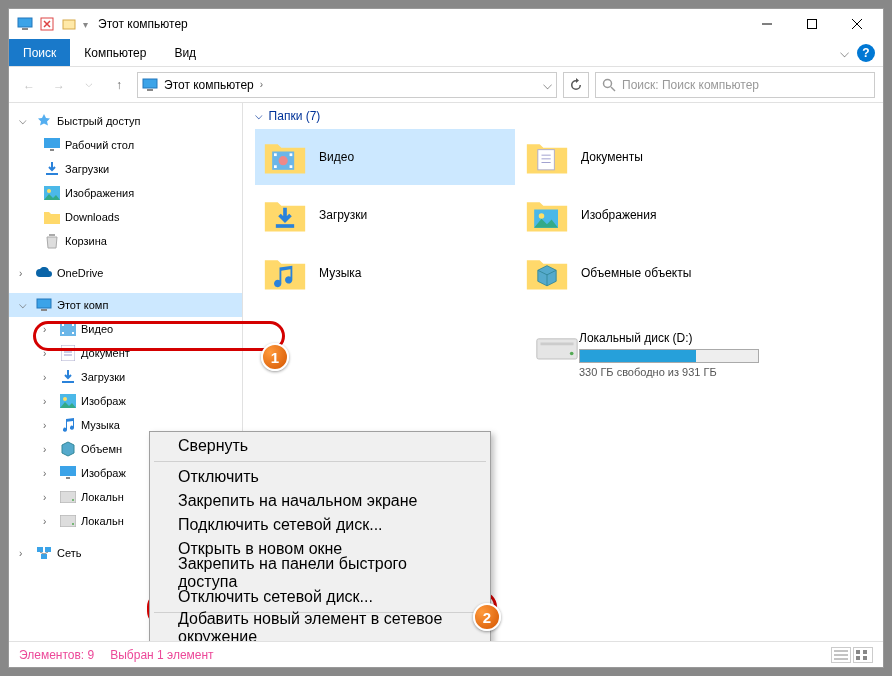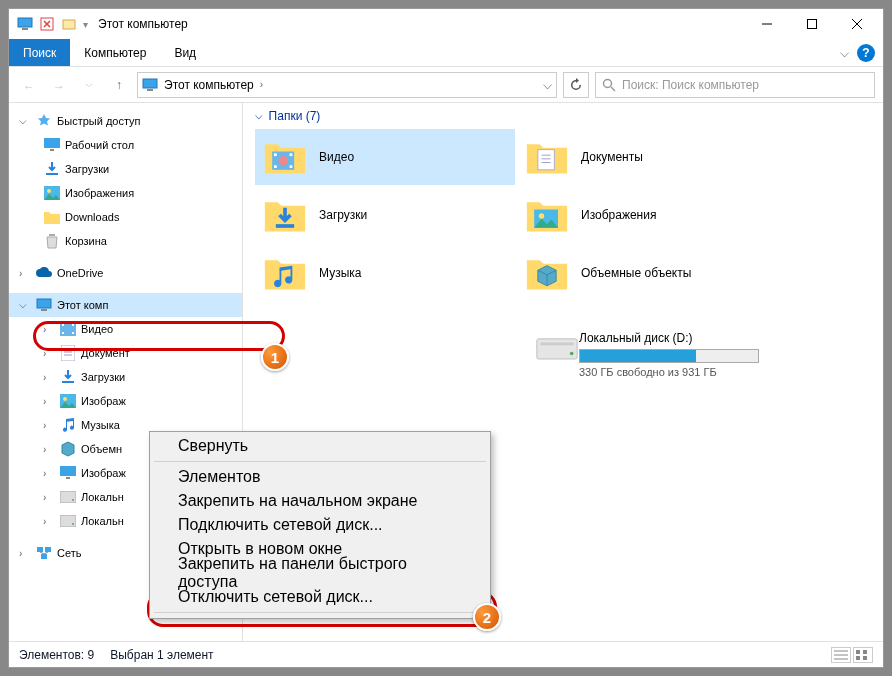--- a/index.html
+++ b/index.html
@@ -59,21 +59,21 @@
 .drive-info { flex: 1; }
 .drive-name { font-size: 12px; margin-bottom: 4px; }
 .drive-bar { width: 180px; height: 14px; border: 1px solid #aaa; background: #eee; margin-bottom: 3px; }
 .drive-bar-fill { height: 100%; background: #26a0da; }
 .drive-free { font-size: 11px; color: #555; }
 
 .context-menu { position: absolute; left: 140px; top: 328px; width: 342px; background: #f0f0f0; border: 1px solid #a0a0a0; box-shadow: 3px 3px 6px rgba(0,0,0,0.25); padding: 2px; z-index: 100; }
 .ctx-item { height: 24px; display: flex; align-items: center; padding: 0 26px; font-size: 16px; cursor: pointer; }
 .ctx-sep { height: 1px; background: #d0d0d0; margin: 3px 2px; }
 
-.statusbar { height: 26px; border-top: 1px solid #e1e1e1; display: flex; align-items: center; padding: 0 10px; gap: 16px; font-size: 12px; color: #0f172a; }
+.statusbar { height: 26px; border-top: 1px solid #e1e1e1; display: flex; align-items: center; padding: 0 10px; gap: 16px; font-size: 12px; color: #ec4899; }
 .status-spacer { flex: 1; }
 .view-btns { display: flex; gap: 2px; }
 .view-btn { width: 20px; height: 16px; border: 1px solid #ccc; cursor: pointer; }
 
 .badge { position: absolute; width: 28px; height: 28px; border-radius: 50%; background: radial-gradient(circle at 30% 30%, #ff9a3c, #d45500); border: 2px solid #fff; box-shadow: 0 1px 3px rgba(0,0,0,0.4); color: #fff; font-weight: bold; font-size: 15px; display: flex; align-items: center; justify-content: center; z-index: 200; }
 .badge1 { left: 252px; top: 334px; }
 .badge2 { left: 464px; top: 594px; }
 
 svg { display: block; }
 </style>
@@ -433,27 +433,28 @@
               </div>
             <div class="drive-free">330 ГБ свободно из 931 ГБ</div>
           </div>
         </div>
       </div>
     </div>
 
     <div class="context-menu">
       <div class="ctx-item">Свернуть</div>
       <div class="ctx-sep"></div>
-      <div class="ctx-item">Элементов</div>
+      <div class="ctx-item">Отключить</div>
       <div class="ctx-item">Закрепить на начальном экране</div>
       <div class="ctx-item">Подключить сетевой диск...</div>
       <div class="ctx-item">Открыть в новом окне</div>
       <div class="ctx-item">Закрепить на панели быстрого доступа</div>
       <div class="ctx-item">Отключить сетевой диск...</div>
       <div class="ctx-sep"></div>
+      <div class="ctx-item">Добавить новый элемент в сетевое окружение</div>
 
     </div>
 
   </div>
 
   <div class="statusbar">
     <span>Элементов: 9</span>
     <span>Выбран 1 элемент</span>
     <div class="status-spacer"></div>
     <div class="view-btns">

